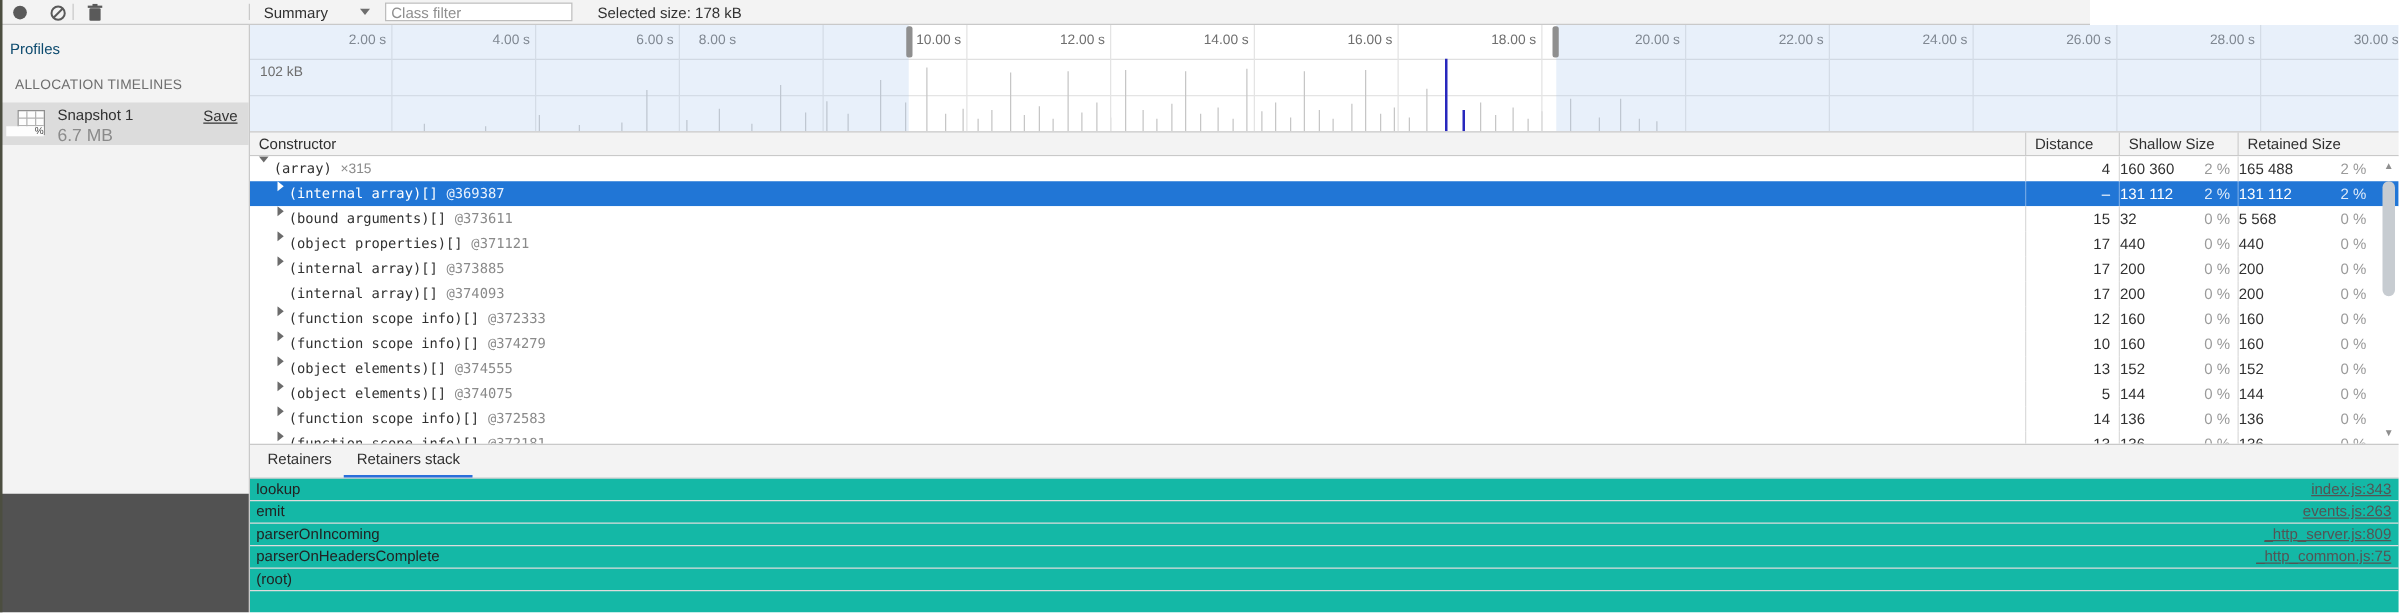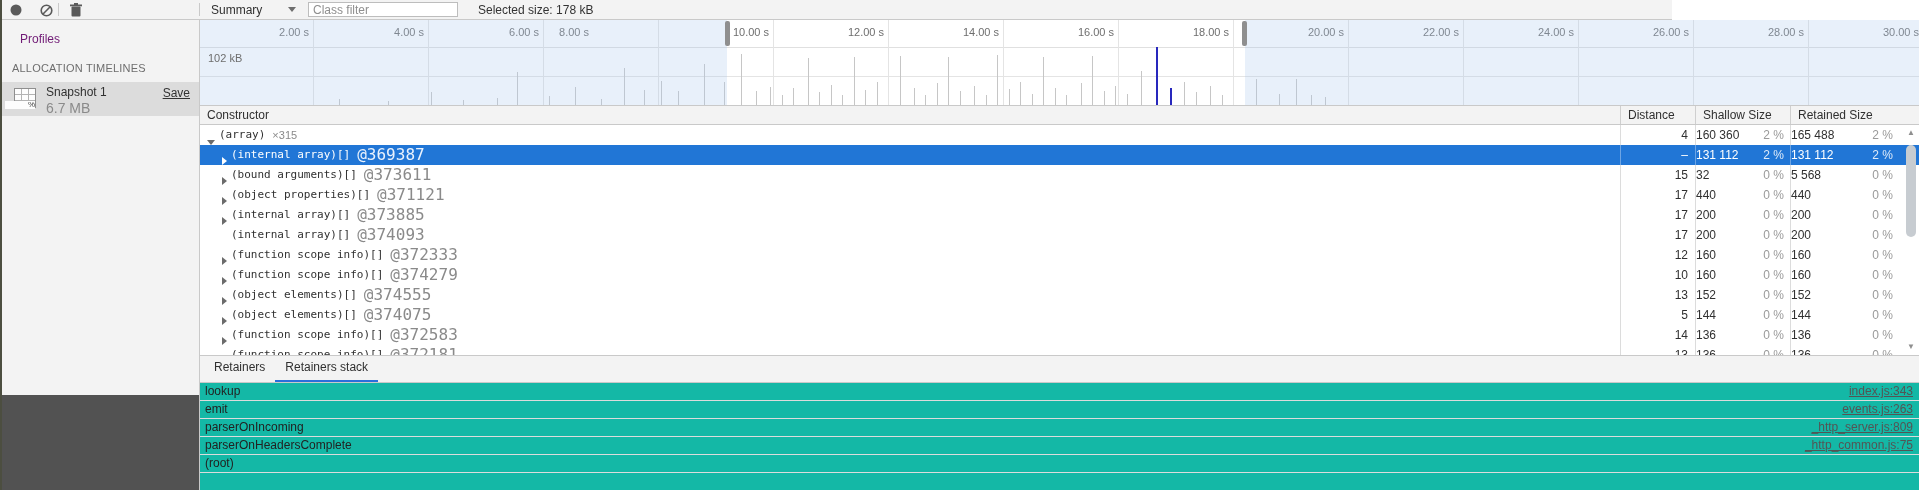--- a/index.html
+++ b/index.html
@@ -12,21 +12,21 @@
   .tb-sep { position:absolute; top:3px; width:1px; height:13px; background:#c9c9c9; }
   .tb-select { position:absolute; left:205px; top:0; height:19px; display:flex; align-items:center; padding:0 6px; cursor:pointer; }
   .tb-select .lbl { margin-right:26px; }
   .caret { width:0; height:0; border-left:4px solid transparent; border-right:4px solid transparent; border-top:5px solid #6e6e6e; }
   .tb-input { position:absolute; left:308px; top:2px; width:150px; height:15px; border:1px solid #bdbdbd; background:#fff; font:12px "Liberation Sans",sans-serif; padding:0 4px; color:#303030; }
   .tb-input::placeholder { color:#8f8f8f; }
   .tb-selected-size { position:absolute; left:478px; top:3px; color:#333; }
 
   
   .sidebar { position:absolute; left:0; top:20px; width:200px; bottom:0; background:#f3f3f3; border-right:1px solid #c9c9c9; }
-  .sb-profiles { position:absolute; left:20px; top:12px; color:#701a75; }
+  .sb-profiles { position:absolute; left:8px; top:12px; color:#0c4a6e; }
   .sb-section { position:absolute; left:12px; top:42px; font-size:11px; color:#6e6e6e; letter-spacing:.2px; }
   .sb-item { position:absolute; left:0; top:62px; width:100%; height:34px; background:#dcdcdc; cursor:pointer; }
   .snap-icon { position:absolute; left:14px; top:6px; width:22px; height:20px; background:#fdfdfd; border:1px solid #8f8f8f; }
   .snap-icon .h1 { position:absolute; left:0; right:0; top:5px; height:1px; background:#b3b3b3; }
   .snap-icon .h2 { position:absolute; left:0; right:0; top:11px; height:1px; background:#b3b3b3; }
   .snap-icon .v1 { position:absolute; top:0; bottom:0; left:6px; width:1px; background:#b3b3b3; }
   .snap-icon .v2 { position:absolute; top:0; bottom:0; left:13px; width:1px; background:#b3b3b3; }
   .snap-icon .pct { position:absolute; right:0px; bottom:-2px; font-size:8px; color:#444; background:#fdfdfd; line-height:8px; }
   .snap-name { position:absolute; left:46px; top:3px; color:#303030; }
   .snap-size { position:absolute; left:46px; top:18px; font-size:14px; color:#8a8a8a; }
@@ -51,29 +51,29 @@
   .kb-label { position:absolute; left:8px; top:32px; font-size:11px; color:#6e6e6e; z-index:3; }
 
   
   .grid-header { position:absolute; left:0; top:85px; width:1719px; height:20px; background:#f3f3f3; border-top:1px solid #c9c9c9; border-bottom:1px solid #c9c9c9; display:flex; }
   .grid-header .hc { line-height:18px; padding-left:7px; border-left:1px solid #cfcfcf; cursor:pointer; }
   .grid-header .hc.first { border-left:none; flex:1; }
   .col-dist { width:75px; } .col-shal { width:95px; } .col-ret { width:129px; }
   .rows { position:absolute; left:0; top:105px; width:1719px; height:230px; overflow:hidden; }
   .row { display:flex; height:20px; line-height:20px; background:#fff; cursor:pointer; }
   .row.selected { background:#2176d6; color:#fff; }
-  .cell-name { flex:1; display:flex; align-items:flex-end; overflow:hidden; white-space:nowrap; }
+  .cell-name { flex:1; display:flex; align-items:flex-start; overflow:hidden; white-space:nowrap; }
   .tri { width:0; height:0; margin-right:4px; flex:none; }
   .tri.closed { border-top:4px solid transparent; border-bottom:4px solid transparent; border-left:5px solid #6b6b6b; }
   .tri.open { border-left:4px solid transparent; border-right:4px solid transparent; border-top:5px solid #6b6b6b; }
   .row.selected .tri.closed { border-left-color:#fff; }
   .tri.none { width:5px; }
   .cname { font-family:"DejaVu Sans Mono",monospace; font-size:11px; }
   .ccount { margin-left:7px; font-size:11px; color:#8a8a8a; }
-  .cid { font-family:"DejaVu Sans Mono",monospace; font-size:16px; margin-left:7px; color:#8a8a8a; }
+  .cid { font-family:"DejaVu Sans Mono",monospace; font-size:11px; margin-left:7px; color:#8a8a8a; }
   .row.selected .cid { color:#eaf2fd; }
   .cell { border-left:1px solid #dcdcdc; display:flex; align-items:center; }
   .row.selected .cell { border-left-color:rgba(255,255,255,.35); }
   .cell-dist { width:75px; justify-content:flex-end; padding-right:7px; }
   .cell-shal { width:95px; } .cell-ret { width:129px; }
   .num { flex:1; text-align:left; }
   .pct { width:30px; text-align:right; color:#9a9a9a; }
   .cell-shal .pct { margin-right:6px; }
   .cell-ret .pct { margin-right:26px; }
   .row.selected .pct { color:rgba(255,255,255,.85); }

